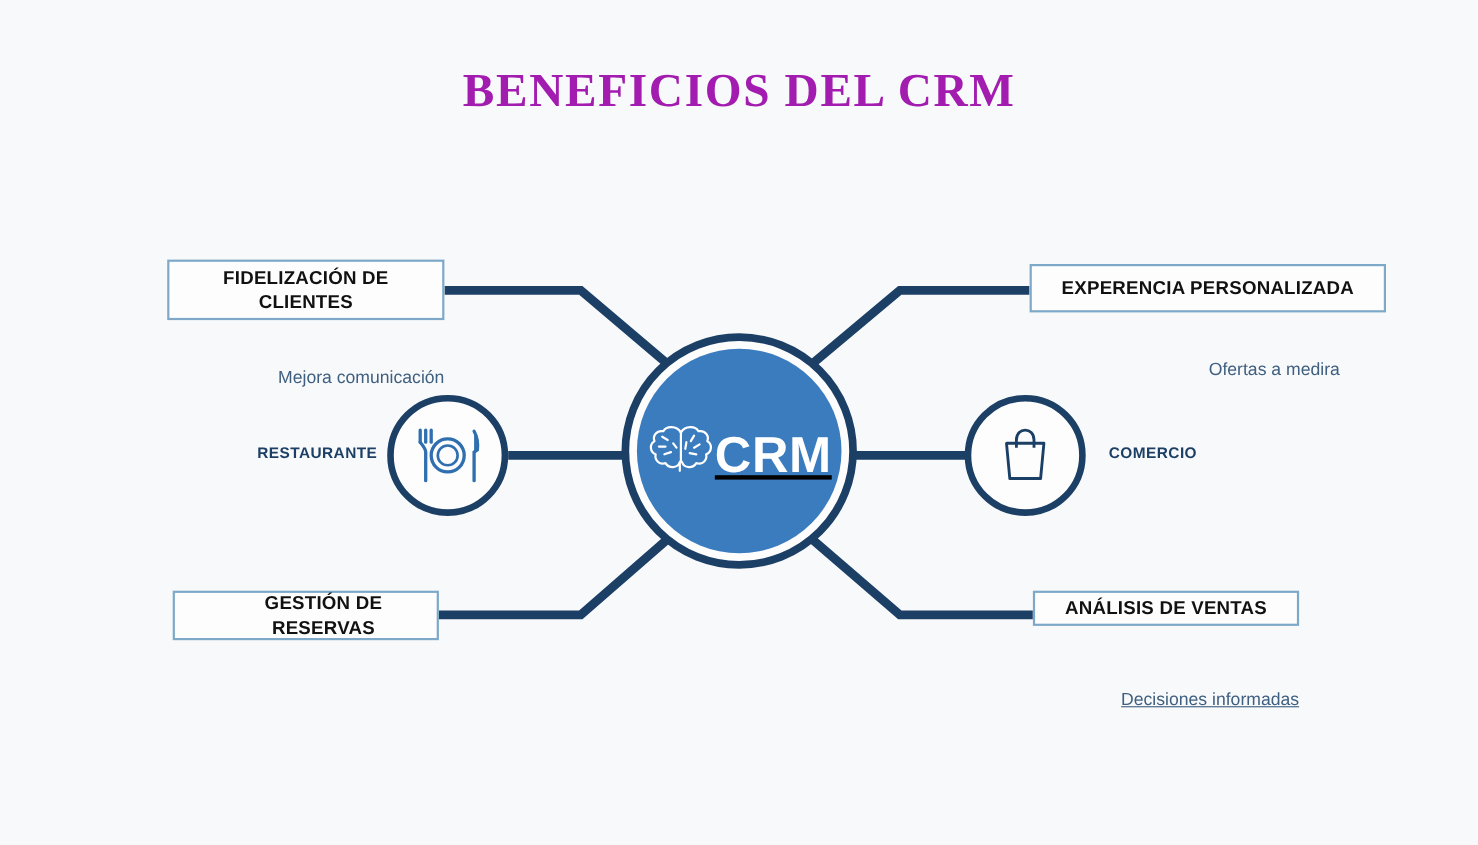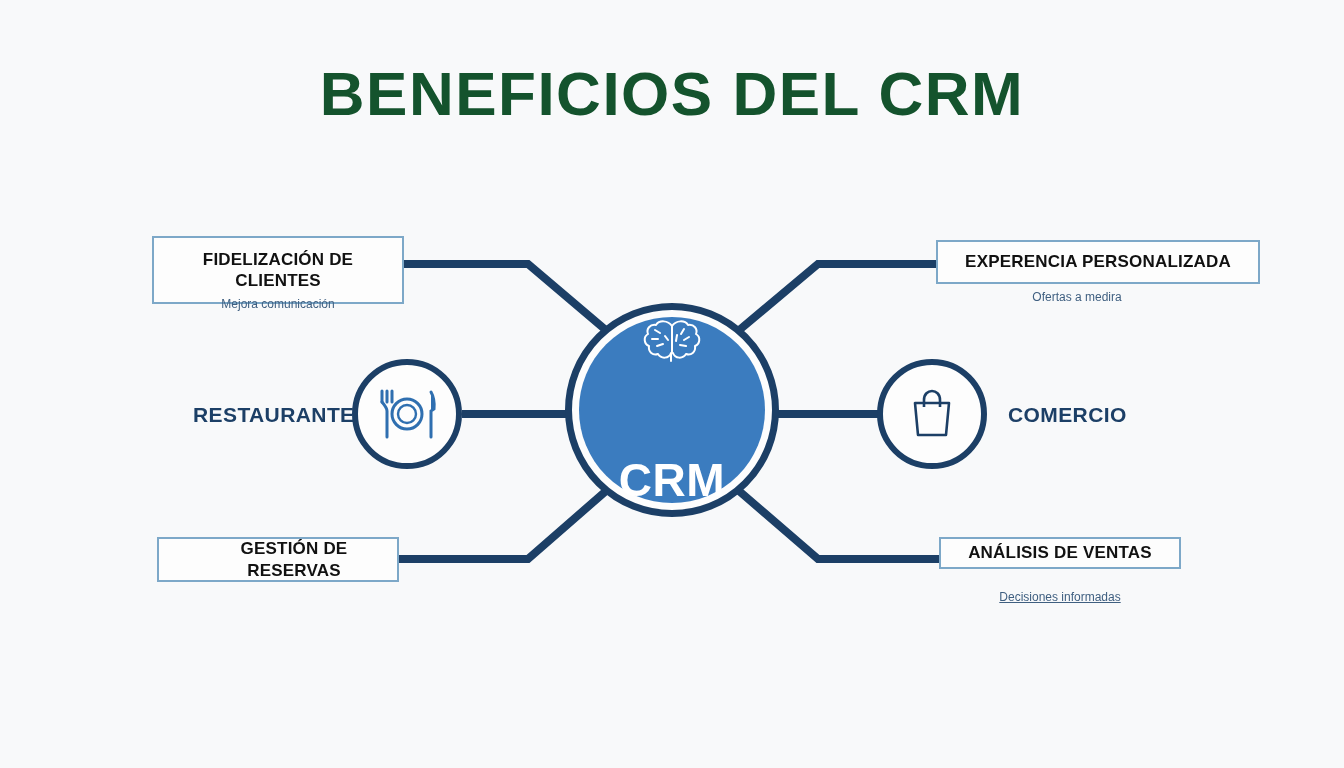--- a/index.html
+++ b/index.html
@@ -23,25 +23,25 @@
     height: 768px;
   }
 
   
   #page-title {
     position: absolute;
     left: 0;
     top: 58px;
     width: 1344px;
     text-align: center;
-    font-size: 62px;
+    font-size: 43px;
     font-weight: bold;
     letter-spacing: 1.5px;
-    color: #14532d;
-    font-family: Liberation Sans, sans-serif;
+    color: #a21caf;
+    font-family: Liberation Serif, serif;
     white-space: nowrap;
   }
 
   
   #connector-layer {
     position: absolute;
     left: 0;
     top: 0;
     width: 1344px;
     height: 768px;
@@ -61,28 +61,29 @@
   .feature-box-label {
     font-size: 17px;
     font-weight: bold;
     color: #111111;
     letter-spacing: 0.2px;
     line-height: 1.25;
     padding: 0 8px;
   }
   .feature-caption {
     position: absolute;
-    text-align: center;
-    font-size: 12px;
+    text-align: right;
+    font-size: 16px;
     color: #3f5f80;
     font-weight: normal;
     white-space: nowrap;
-  }
-
-  #box-fidelizacion { left: 152px; top: 236px; width: 252px; height: 68px; }
+    margin-top: 38px;
+  }
+
+  #box-fidelizacion { left: 152px; top: 236px; width: 252px; height: 55px; }
   #caption-fidelizacion { left: 152px; top: 297px; width: 252px; }
 
   #box-experiencia { left: 936px; top: 240px; width: 324px; height: 44px; }
   #caption-experiencia { left: 936px; top: 290px; width: 282px; }
 
   #box-gestion { left: 157px; top: 537px; width: 242px; height: 45px; padding-left: 32px; }
   #caption-gestion { left: 157px; top: 590px; width: 242px; }
 
   #box-analisis { left: 939px; top: 537px; width: 242px; height: 32px; }
   #caption-analisis { left: 939px; top: 590px; width: 242px; text-decoration: underline; }
@@ -98,21 +99,21 @@
     box-sizing: border-box;
     display: flex;
     align-items: center;
     justify-content: center;
   }
   #circle-restaurante { left: 352px; top: 359px; }
   #circle-comercio    { left: 877px; top: 359px; }
 
   .side-label {
     position: absolute;
-    font-size: 21px;
+    font-size: 14px;
     font-weight: bold;
     color: #1c3f66;
     letter-spacing: 0.4px;
     white-space: nowrap;
   }
   #label-restaurante { left: 193px; top: 403px; width: 150px; text-align: right; }
   #label-comercio    { left: 1008px; top: 403px; text-align: right; }
 
   
   #hub {
@@ -128,23 +129,23 @@
     display: flex;
     align-items: center;
     justify-content: center;
   }
   #hub-inner {
     width: 186px;
     height: 186px;
     border-radius: 50%;
     background: #3b7cbf;
     display: flex;
-    flex-direction: column;
-    align-items: center;
-    justify-content: space-between;
+    align-items: center;
+    justify-content: center;
+    text-decoration: underline;
   }
   #hub-label {
     color: #ffffff;
     font-size: 46px;
     font-weight: bold;
     letter-spacing: 0.5px;
     line-height: 1;
     margin-top: 6px;
   }
   #brain-icon { margin-bottom: 2px; }

